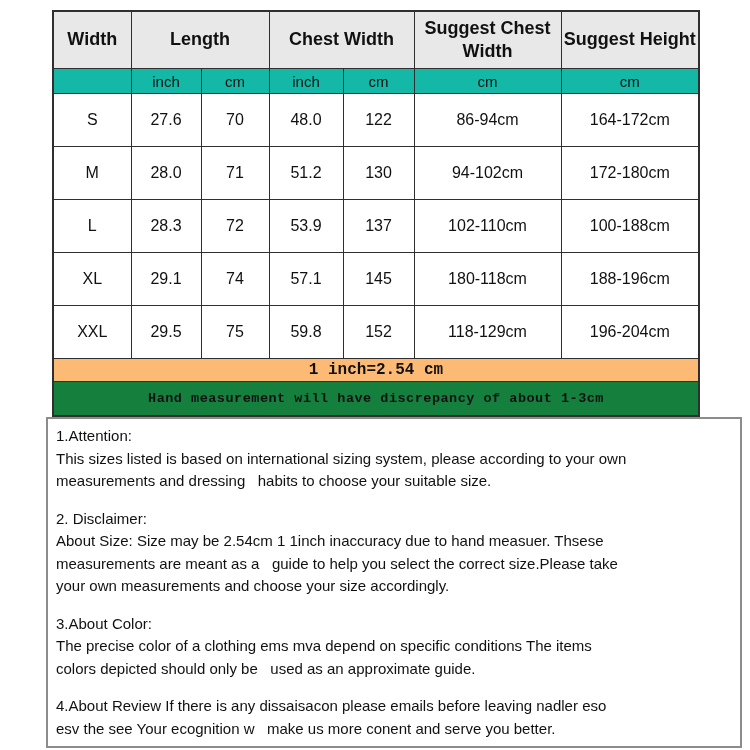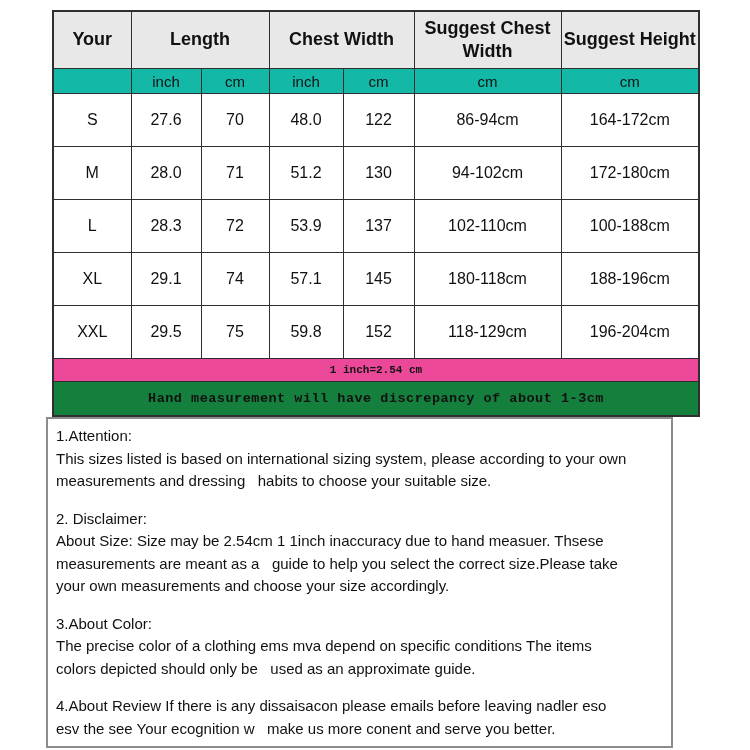--- a/index.html
+++ b/index.html
@@ -47,35 +47,35 @@
   }
   tr.data-row td {
     font-size: 16px;
     font-weight: normal;
     height: 52px;
     background: #ffffff;
   }
   tr.conversion-row td {
     font-family: "Liberation Mono", monospace;
     font-weight: bold;
-    font-size: 11px;
+    font-size: 16px;
     height: 22px;
-    background: #ec4899;
+    background: #fdba74;
   }
   tr.hand-note-row td {
     font-family: "Liberation Mono", monospace;
     font-weight: bold;
     font-size: 13.5px;
     letter-spacing: 0.5px;
     height: 33px;
     background: #15803d;
   }
   .notes-box {
     box-sizing: border-box;
-    width: 627px;
+    width: 696px;
     margin: 0 0 0 46px;
     border: 2px solid #8c8c8c;
     padding: 6px 8px 6px 8px;
     background: #ffffff;
   }
   .note-section {
     white-space: pre-wrap;
     font-size: 15px;
     line-height: 22.5px;
     margin: 0 0 15px 0;
@@ -94,21 +94,21 @@
       <col style="width:78px">
       <col style="width:70px">
       <col style="width:68px">
       <col style="width:74px">
       <col style="width:71px">
       <col style="width:147px">
       <col style="width:138px">
     </colgroup>
     <thead>
       <tr class="header-row-1">
-        <th>Your</th>
+        <th>Width</th>
         <th colspan="2">Length</th>
         <th colspan="2">Chest Width</th>
         <th>Suggest Chest Width</th>
         <th>Suggest Height</th>
       </tr>
       <tr class="header-row-2">
         <th></th>
         <th>inch</th>
         <th>cm</th>
         <th>inch</th>

